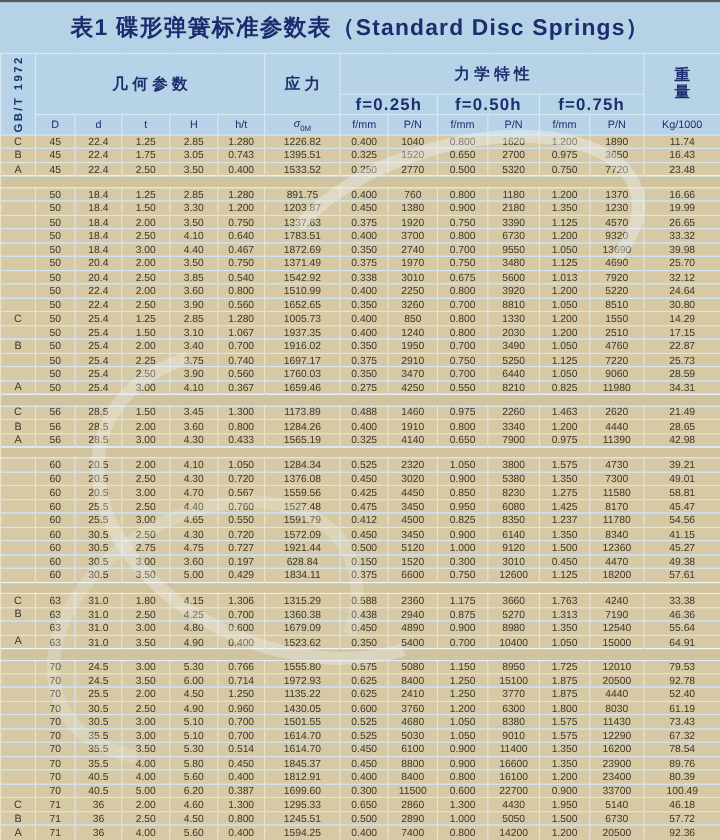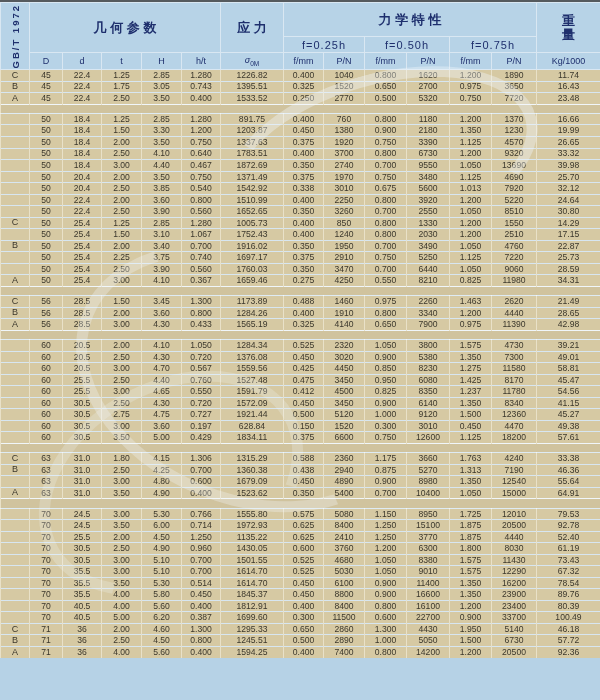--- a/index.html
+++ b/index.html
@@ -21,21 +21,21 @@
     position:relative;z-index:1;
   }
   thead th{
     background:#b7d3e7;color:#1e2f6d;font-weight:bold;
     border:1px solid #d9e7f2;padding:0;vertical-align:middle;text-align:center;
   }
   tr.hrow1{height:34px;}
   tr.hrow2{height:16px;}
   tr.hrow3{height:17px;}
   .grp{font-size:13px;}
-  .fdef{font-size:11px;font-weight:normal;letter-spacing:1px;}
+  .fdef{font-size:14px;font-weight:bold;letter-spacing:1px;}
   tr.hrow3 th{font-size:9px;font-weight:normal;}
   .weight-h{font-size:13px;line-height:14px;}
   .gbt-cell{width:29px;}
   .gbt{
     writing-mode:vertical-rl;transform:rotate(180deg);
     margin:0 auto;font-size:9.5px;font-weight:bold;letter-spacing:2px;color:#1e2f6d;
   }
   .sub{font-size:6.5px;vertical-align:sub;}
   .sigma-sym{font-style:italic;}
   tbody td{
@@ -54,20 +54,21 @@
   .arc{position:absolute;border-radius:50%;border:11px solid rgba(241,247,251,0.38);}
   .arc1{top:72px;left:220px;width:300px;height:150px;transform:rotate(-16deg);border-bottom-color:transparent;border-left-color:transparent;}
   .arc2{top:250px;left:70px;width:330px;height:230px;transform:rotate(22deg);border-top-color:transparent;border-right-color:transparent;opacity:.8;}
   .arc3{top:380px;left:30px;width:260px;height:180px;transform:rotate(-30deg);border-bottom-color:transparent;opacity:.6;}
 </style>
 </head>
 <body>
 
 <div>
   <div class="top-strip"></div>
+  <div class="title">表1 碟形弹簧标准参数表（Standard Disc Springs）</div>
 
   <div class="table-wrap">
     <div class="watermark">
       <div class="arc arc1"></div>
       <div class="arc arc2"></div>
       <div class="arc arc3"></div>
     </div>
 
     <table>
       <colgroup>
@@ -306,21 +307,21 @@
             <td class="series-cell"></td>
             <td>50</td>
             <td>22.4</td>
             <td>2.50</td>
             <td>3.90</td>
             <td>0.560</td>
             <td>1652.65</td>
             <td>0.350</td>
             <td>3260</td>
             <td>0.700</td>
-            <td>2550</td>
+            <td>8810</td>
             <td>1.050</td>
             <td>8510</td>
             <td>30.80</td>
           </tr>
           <tr class="data-row">
             <td class="series-cell">C</td>
             <td>50</td>
             <td>25.4</td>
             <td>1.25</td>
             <td>2.85</td>
@@ -334,21 +335,21 @@
             <td>1550</td>
             <td>14.29</td>
           </tr>
           <tr class="data-row">
             <td class="series-cell"></td>
             <td>50</td>
             <td>25.4</td>
             <td>1.50</td>
             <td>3.10</td>
             <td>1.067</td>
-            <td>1752.43</td>
+            <td>1937.35</td>
             <td>0.400</td>
             <td>1240</td>
             <td>0.800</td>
             <td>2030</td>
             <td>1.200</td>
             <td>2510</td>
             <td>17.15</td>
           </tr>
           <tr class="data-row">
             <td class="series-cell">B</td>

